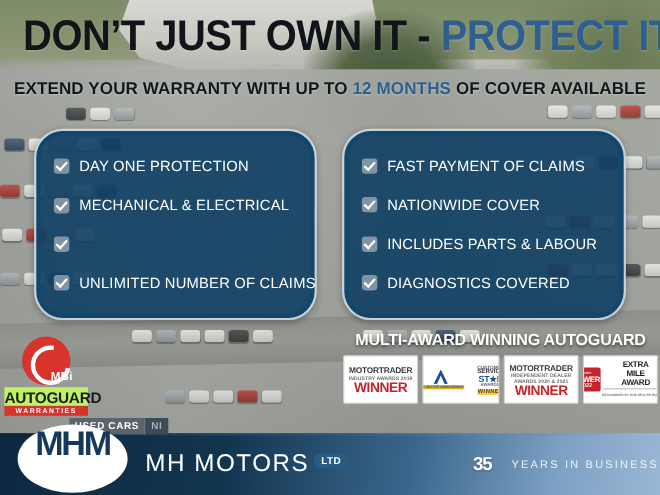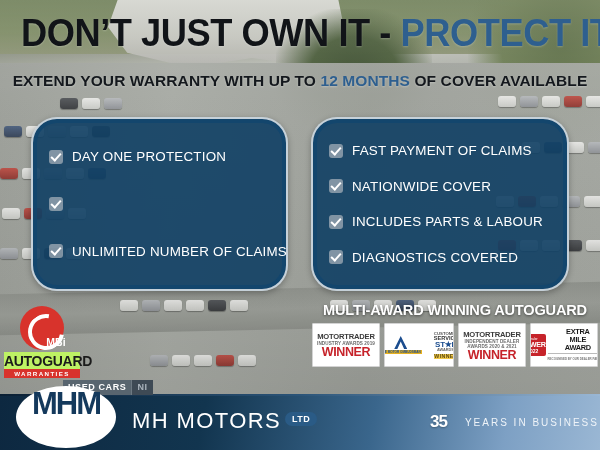--- a/index.html
+++ b/index.html
@@ -313,20 +313,24 @@
     <span>EXTEND YOUR WARRANTY  WITH UP TO </span><span class="hl">12 MONTHS</span><span> OF COVER AVAILABLE</span>
   </div>
 
   <div class="panel" id="panel-left">
     <div class="feat">
       <span class="tick"></span>
       <span class="txt">DAY ONE PROTECTION</span>
     </div>
     <div class="feat">
       <span class="tick"></span>
+      <span class="txt">MECHANICAL &amp; ELECTRICAL</span>
+    </div>
+    <div class="feat">
+      <span class="tick"></span>
     </div>
     <div class="feat">
       <span class="tick"></span>
       <span class="txt">UNLIMITED NUMBER OF CLAIMS</span>
     </div>
   </div>
 
   <div class="panel" id="panel-right">
     <div class="feat">
       <span class="tick"></span>

